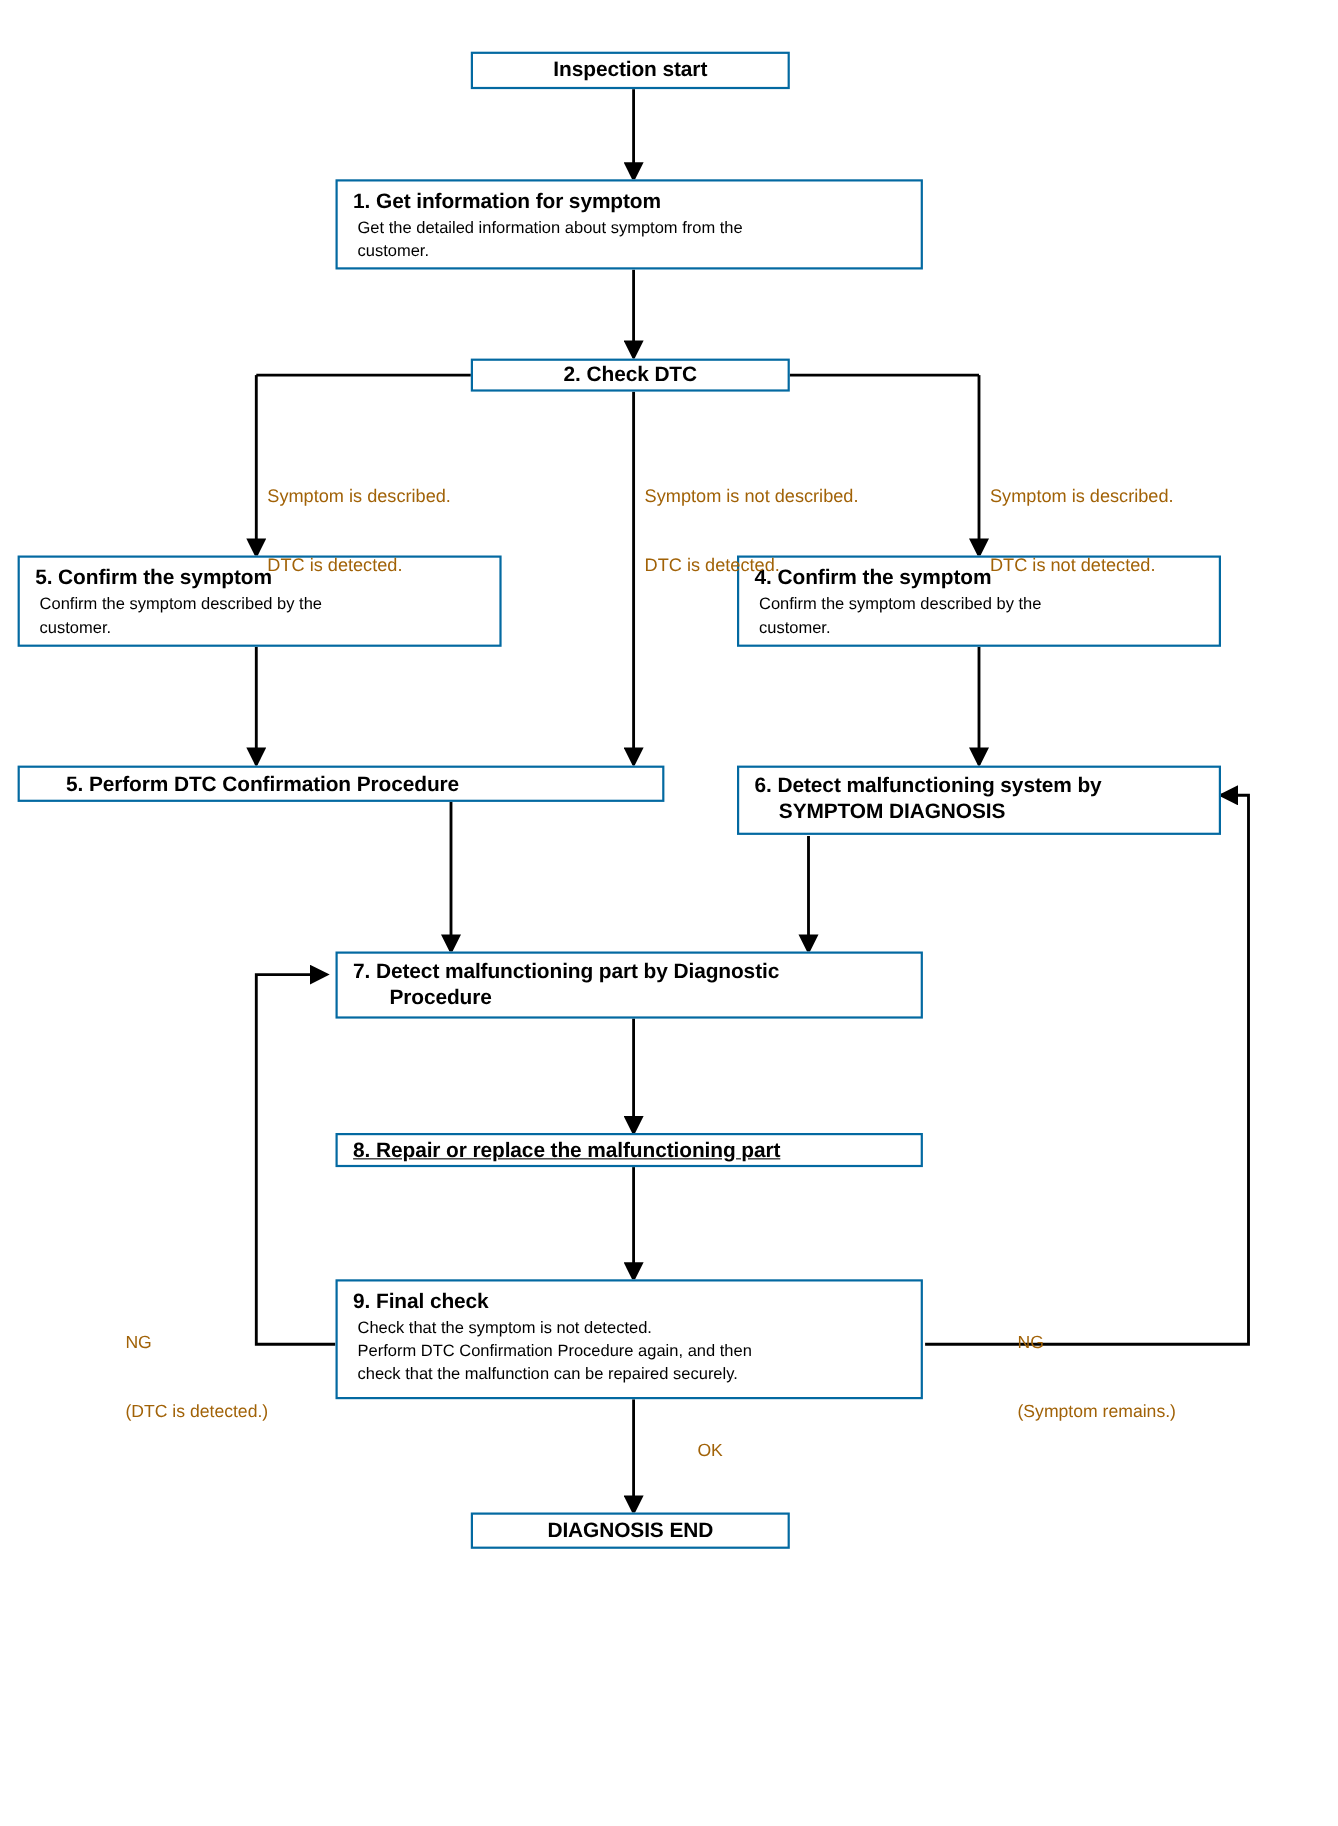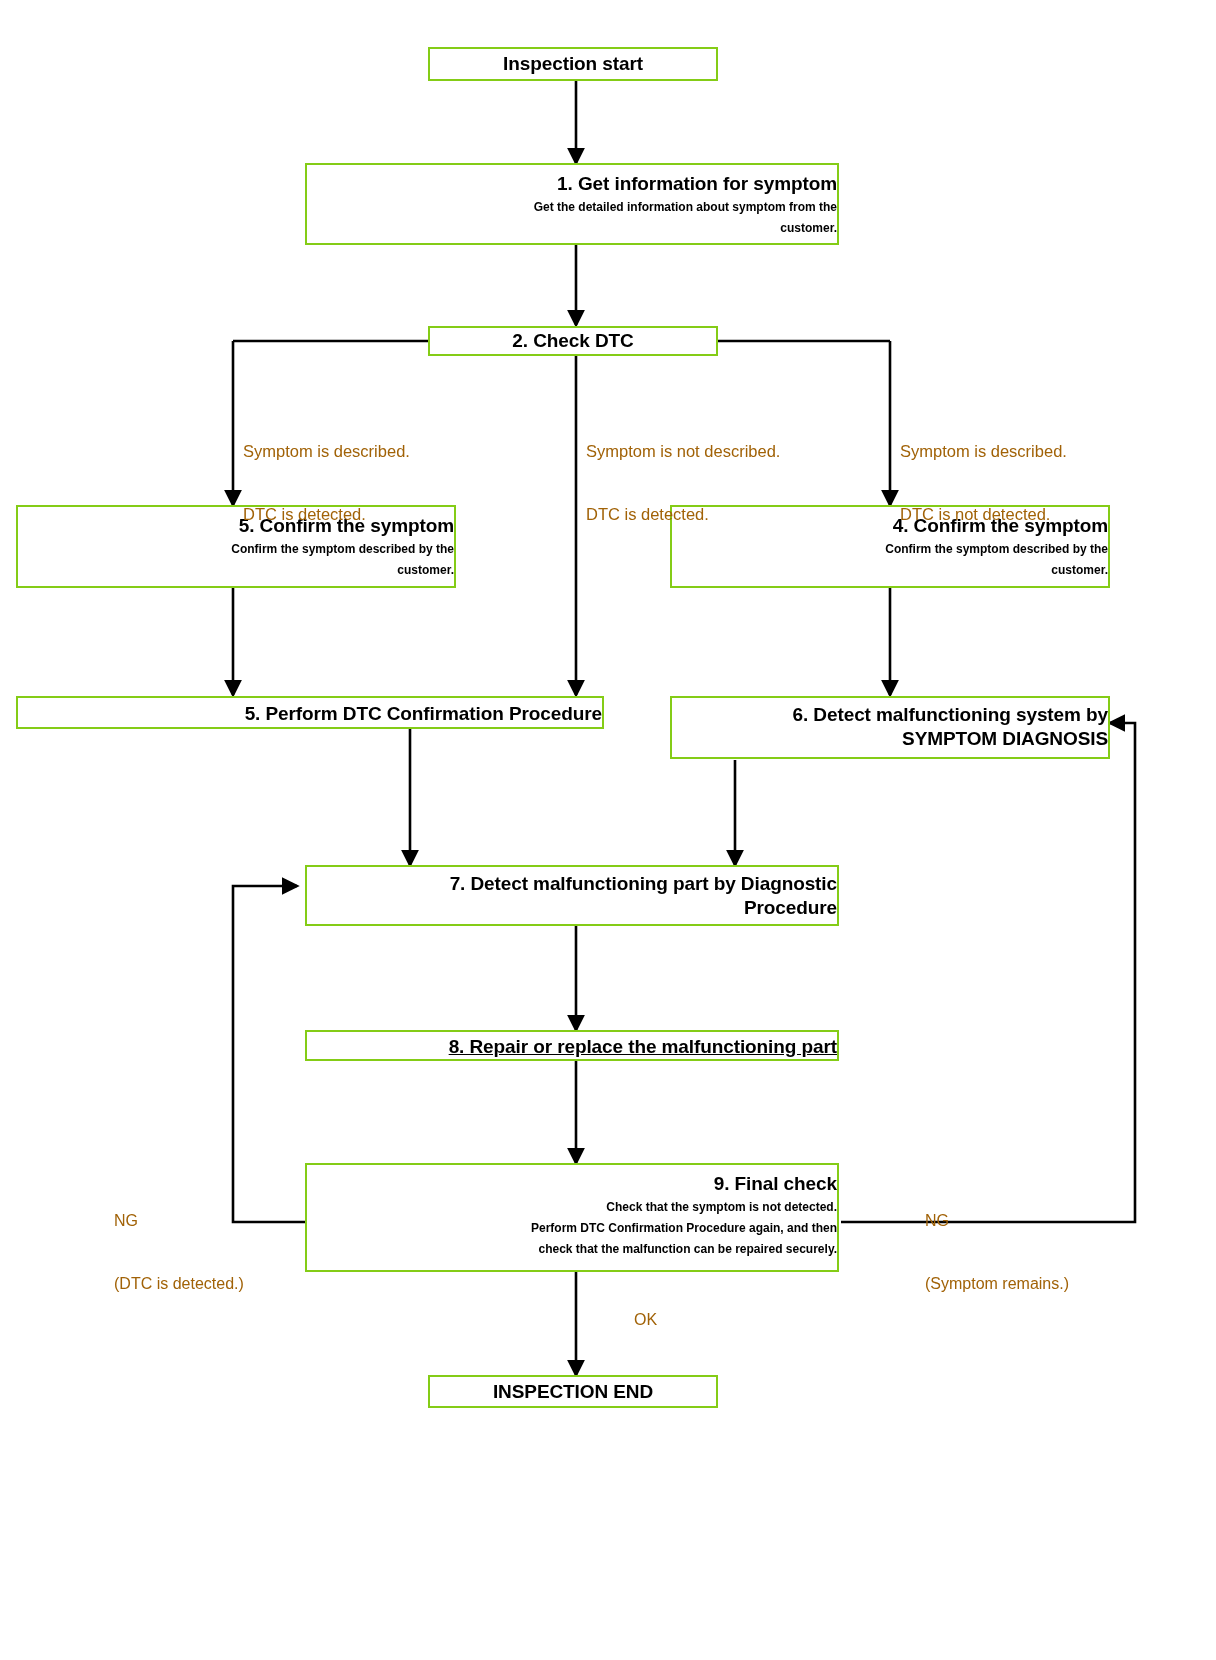--- a/index.html
+++ b/index.html
@@ -18,45 +18,43 @@
   #flow {
     position: absolute;
     left: 0;
     top: 0;
     width: 1216px;
     height: 1660px;
   }
   .node-box {
     position: absolute;
     box-sizing: border-box;
-    border: 2px solid #84cc16;
+    border: 2px solid #0369a1;
     background: #ffffff;
-    text-align: right;
   }
   .node-box.centered {
     display: flex;
     align-items: center;
     justify-content: center;
   }
   .node-title {
     font-weight: bold;
     font-size: 19px;
     line-height: 24px;
     letter-spacing: -0.1px;
     white-space: pre;
   }
   .node-title.pad {
     padding: 7px 0 1px 14px;
   }
   .node-body {
-    font-size: 12px;
+    font-size: 15px;
     line-height: 21px;
-    padding: 0 0 0 8px;
+    padding: 0 0 0 18px;
     white-space: pre;
-    font-weight: bold;
   }
   .edge-label {
     position: absolute;
     font-size: 16.5px;
     line-height: 21px;
     white-space: pre;
     color: #a16207;
   }
   .edge-label.small {
     font-size: 16px;
@@ -152,21 +150,21 @@
 </div>
 
 <div class="node-box" style="left:305px; top:1163px; width:534px; height:109px;">
   <div class="node-title pad">9. Final check</div>
   <div class="node-body">Check that the symptom is not detected.</div>
   <div class="node-body">Perform DTC Confirmation Procedure again, and then</div>
   <div class="node-body">check that the malfunction can be repaired securely.</div>
 </div>
 
 <div class="node-box centered" style="left:428px; top:1375px; width:290px; height:33px;">
-  <span class="node-title">INSPECTION END</span>
+  <span class="node-title">DIAGNOSIS END</span>
 </div>
 
 <div class="edge-label" style="left:243px; top:399px;">
   <div>Symptom is described.</div>
   <div>DTC is detected.</div>
 </div>
 
 <div class="edge-label" style="left:586px; top:399px;">
   <div>Symptom is not described.</div>
   <div>DTC is detected.</div>

